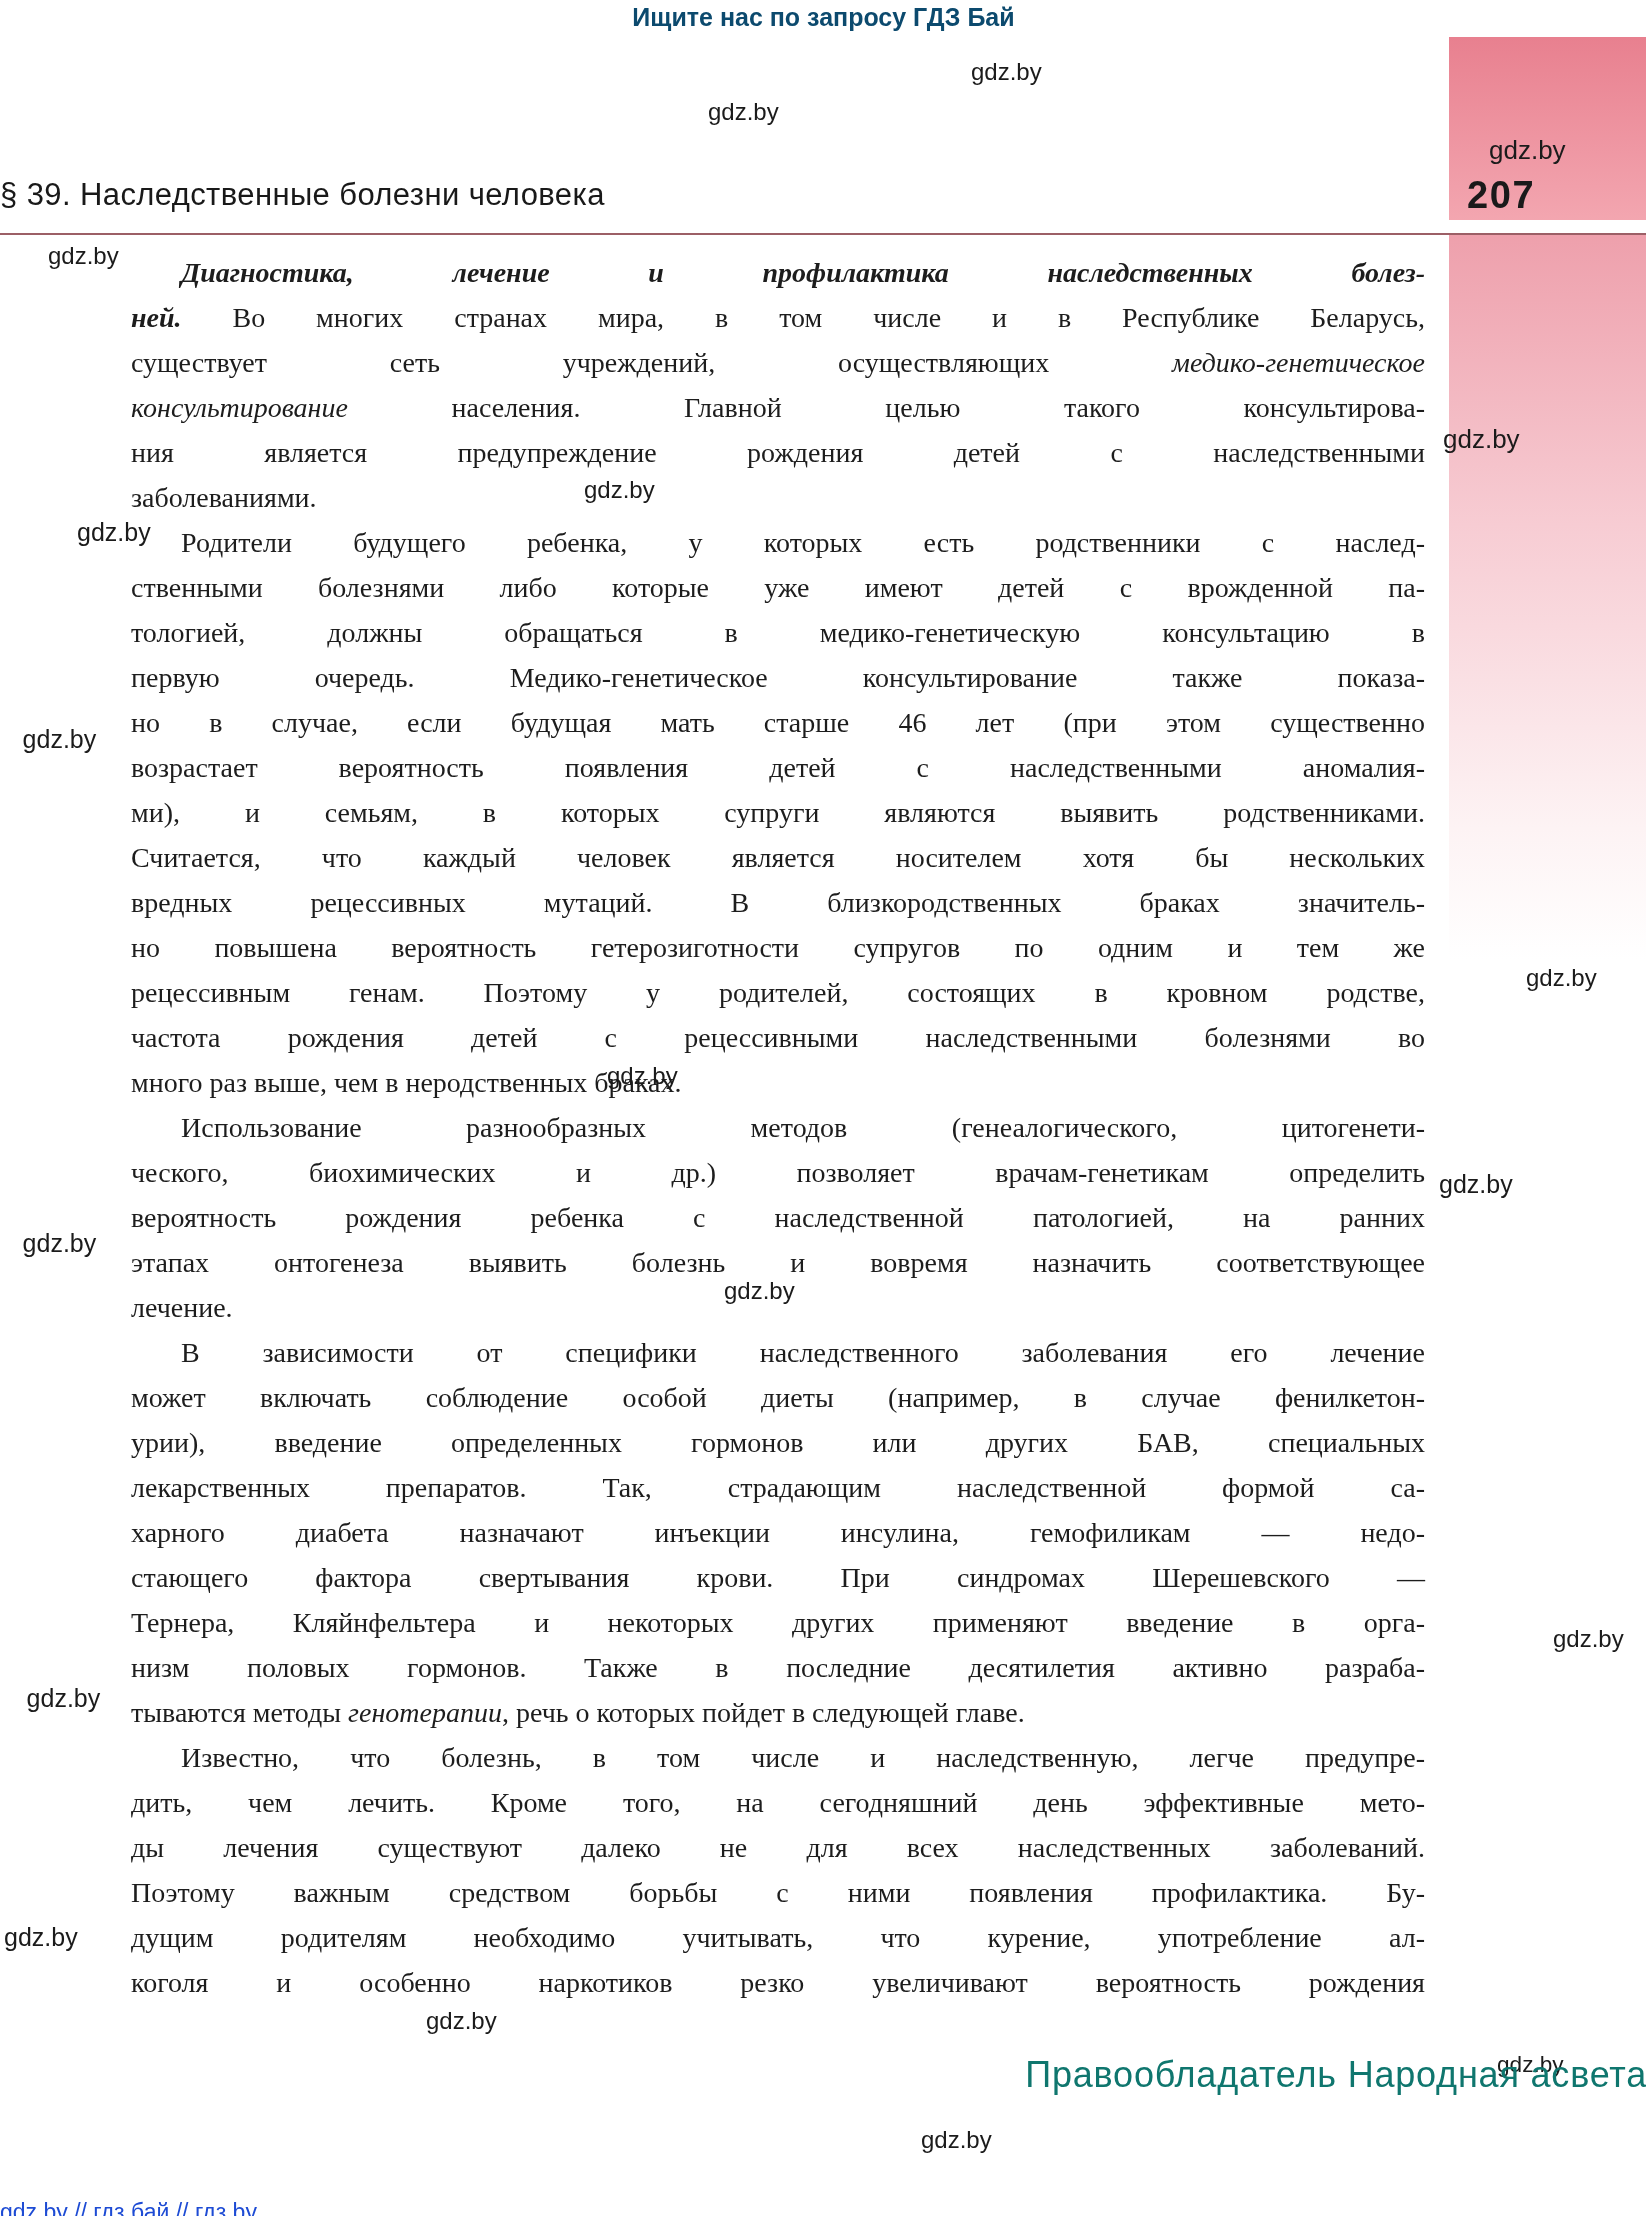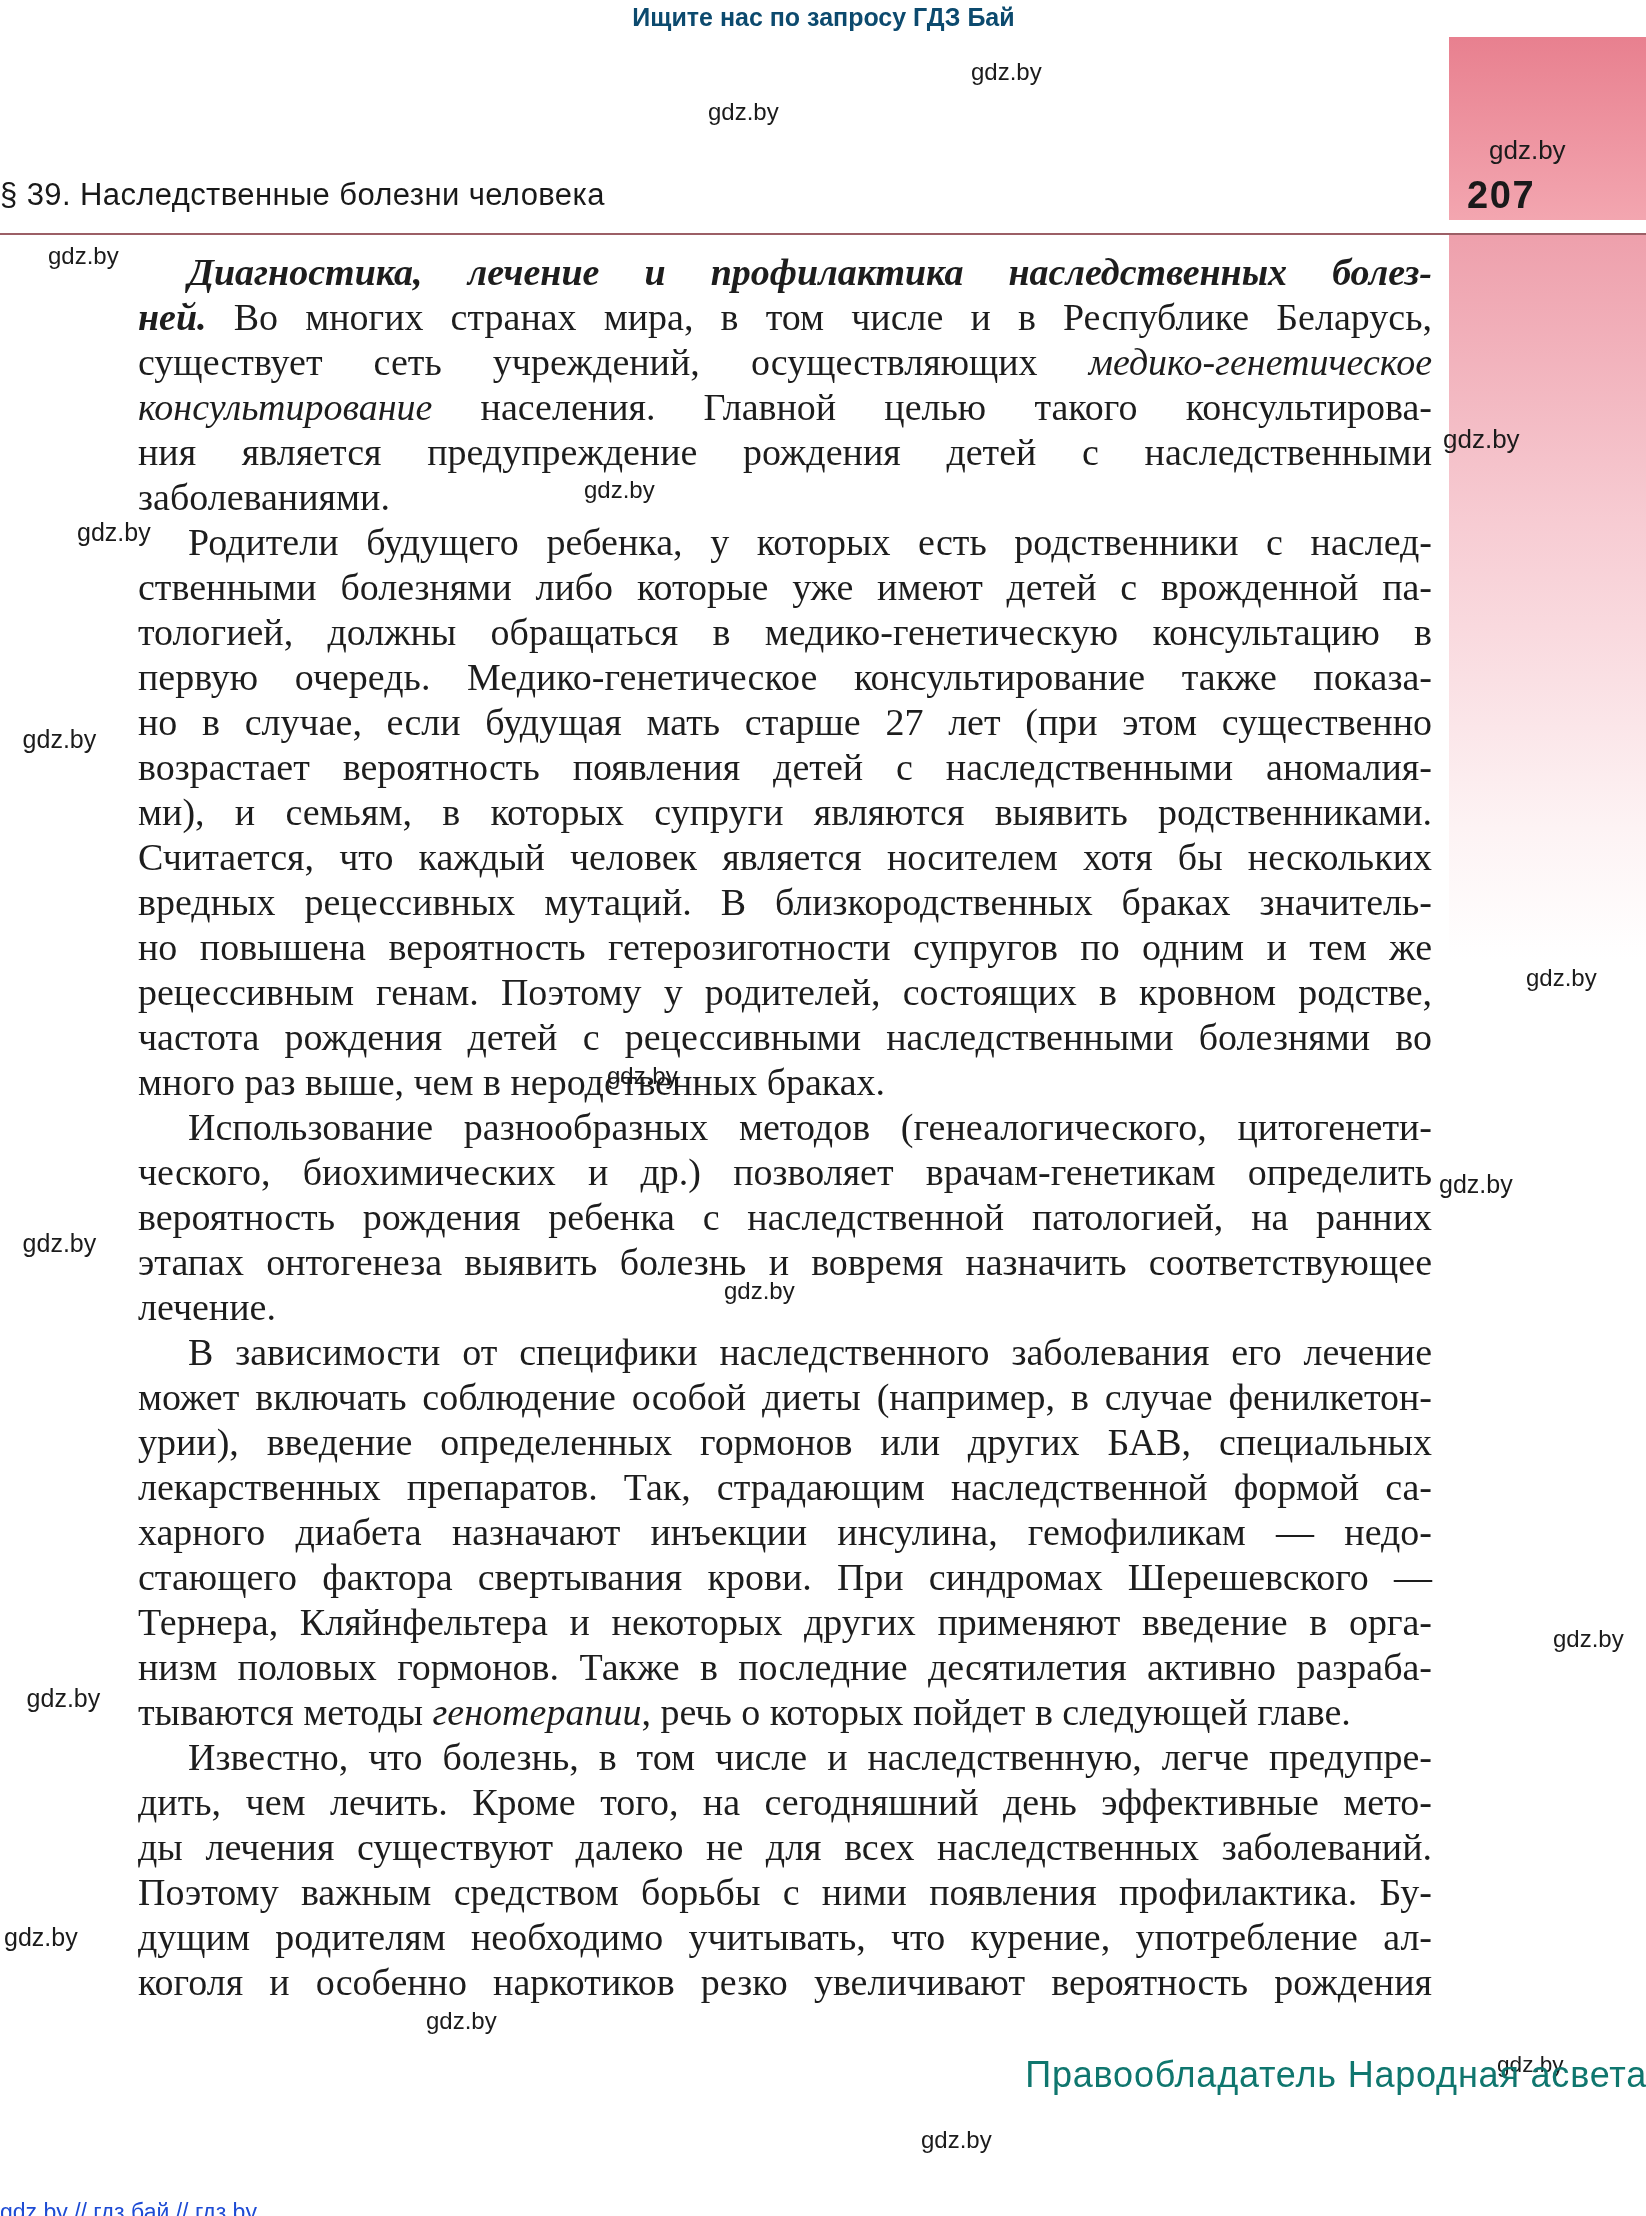--- a/index.html
+++ b/index.html
@@ -31,21 +31,21 @@
   
   .pink-box-top{
     position:absolute;left:1449px;top:37px;width:197px;height:183px;
   }
   .pink-box-gradient{
     position:absolute;left:1449px;top:235px;width:197px;height:724px;
   }
   
   .text-body{
     position:absolute;left:131px;top:250px;width:1294px;
-    font-size:38px;line-height:45px;margin-left:7px;
+    font-size:28px;line-height:45px;
   }
   .line{
     text-align:justify;text-align-last:justify;
     -moz-text-align-last:justify;white-space:normal;
   }
   .line.end{text-align-last:left;-moz-text-align-last:left;}
   .line.indent{text-indent:50px;}
   .seg-i{font-style:italic;}
   .seg-bi{font-style:italic;font-weight:bold;}
   
@@ -84,21 +84,21 @@
       <div class="line"><span>существует сеть учреждений, осуществляющих </span><span class="seg-i">медико-генетическое</span></div>
       <div class="line"><span class="seg-i">консультирование</span><span> населения. Главной целью такого консультирова-</span></div>
       <div class="line"><span>ния является предупреждение рождения детей с наследственными</span></div>
       <div class="line end"><span>заболеваниями.</span></div>
     </div>
     <div>
       <div class="line indent"><span>Родители будущего ребенка, у которых есть родственники с наслед-</span></div>
       <div class="line"><span>ственными болезнями либо которые уже имеют детей с врожденной па-</span></div>
       <div class="line"><span>тологией, должны обращаться в медико-генетическую консультацию в</span></div>
       <div class="line"><span>первую очередь. Медико-генетическое консультирование также показа-</span></div>
-      <div class="line"><span>но в случае, если будущая мать старше 27 лет (при этом существенно</span></div>
+      <div class="line"><span>но в случае, если будущая мать старше 46 лет (при этом существенно</span></div>
       <div class="line"><span>возрастает вероятность появления детей с наследственными аномалия-</span></div>
       <div class="line"><span>ми), и семьям, в которых супруги являются выявить родственниками.</span></div>
       <div class="line"><span>Считается, что каждый человек является носителем хотя бы нескольких</span></div>
       <div class="line"><span>вредных рецессивных мутаций. В близкородственных браках значитель-</span></div>
       <div class="line"><span>но повышена вероятность гетерозиготности супругов по одним и тем же</span></div>
       <div class="line"><span>рецессивным генам. Поэтому у родителей, состоящих в кровном родстве,</span></div>
       <div class="line"><span>частота рождения детей с рецессивными наследственными болезнями во</span></div>
       <div class="line end"><span>много раз выше, чем в неродственных браках.</span></div>
     </div>
     <div>

